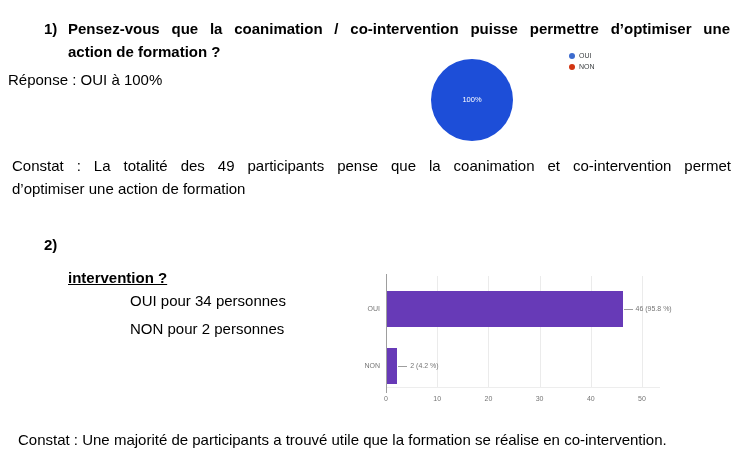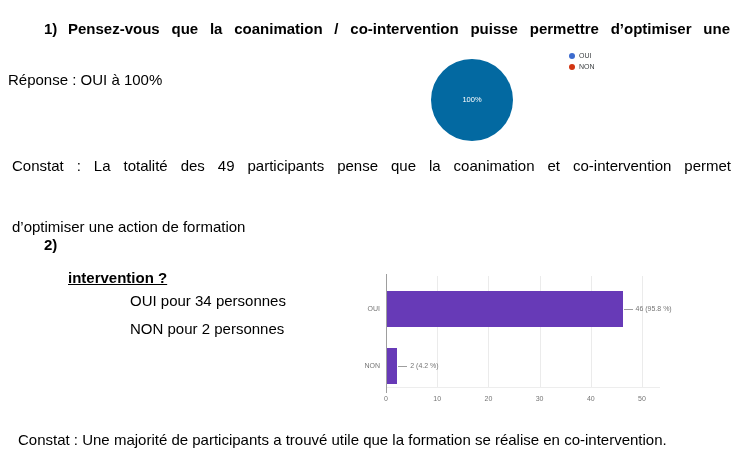--- a/index.html
+++ b/index.html
@@ -46,43 +46,44 @@
     font-size:7px; line-height:8px; color:#757575;
   }
 </style>
 </head>
 <body>
 
 <div class="page">
 
   <div class="abs bold" style="left:44px; top:19px;">1)</div>
   <div class="abs bold jline" style="left:68px; top:19px; width:662px;">Pensez-vous que la coanimation / co-intervention puisse permettre d’optimiser une</div>
+  <div class="abs bold" style="left:68px; top:42px;">action de formation ?</div>
 
   <div class="abs" style="left:8px; top:70px;">
     <span class="u">Réponse :</span><span> OUI à 100%</span>
   </div>
 
-  <div class="pie" id="pie-circle" style="background: #0369a1;">
+  <div class="pie" id="pie-circle" style="background: #1d4ed8;">
     <span class="pie-label">100%</span>
   </div>
   <div class="legend">
     <div class="legend-row">
       <span class="legend-dot" style="background: rgb(60, 107, 206);"></span>
       <span class="legend-label">OUI</span>
     </div>
     <div class="legend-row">
       <span class="legend-dot" style="background: rgb(210, 53, 17);"></span>
       <span class="legend-label">NON</span>
     </div>
   </div>
 
   <div class="abs jline" style="left:12px; top:156px; width:719px;">
     <span class="u">Constat :</span><span> La totalité des 49 participants pense que la coanimation et co-intervention permet</span>
   </div>
-  <div class="abs" style="left:12px; top:179px;margin-top:38px;">d’optimiser une action de formation</div>
+  <div class="abs" style="left:12px; top:179px;">d’optimiser une action de formation</div>
 
   <div class="abs bold" style="left:44px; top:235px;">2)</div>
   <div class="abs bold" style="left:68px; top:268px;text-decoration:underline;">intervention ?</div>
 
   <div class="abs" style="left:130px; top:291px;">OUI pour 34 personnes</div>
   <div class="abs" style="left:130px; top:319px;">NON pour 2 personnes</div>
 
   <div class="bar-plot" id="bar-plot">
     <div class="axis-line"></div>
   <div class="tick-label" style="left: -10px;">0</div>

